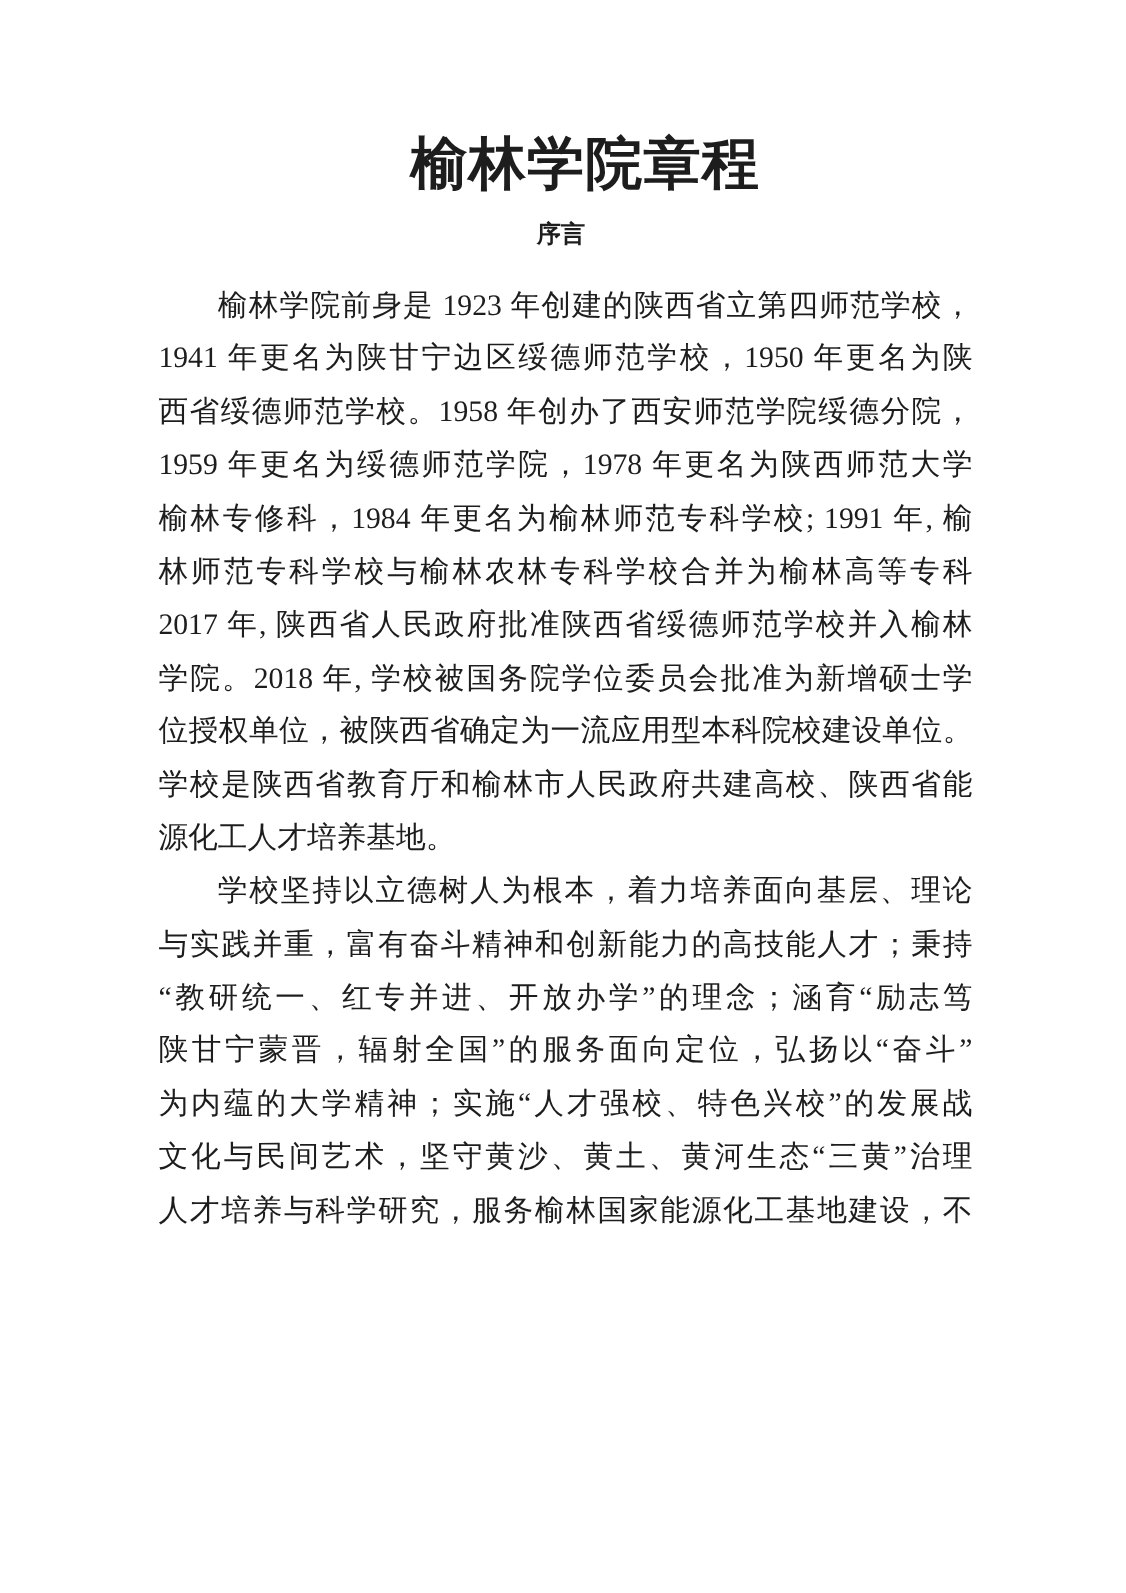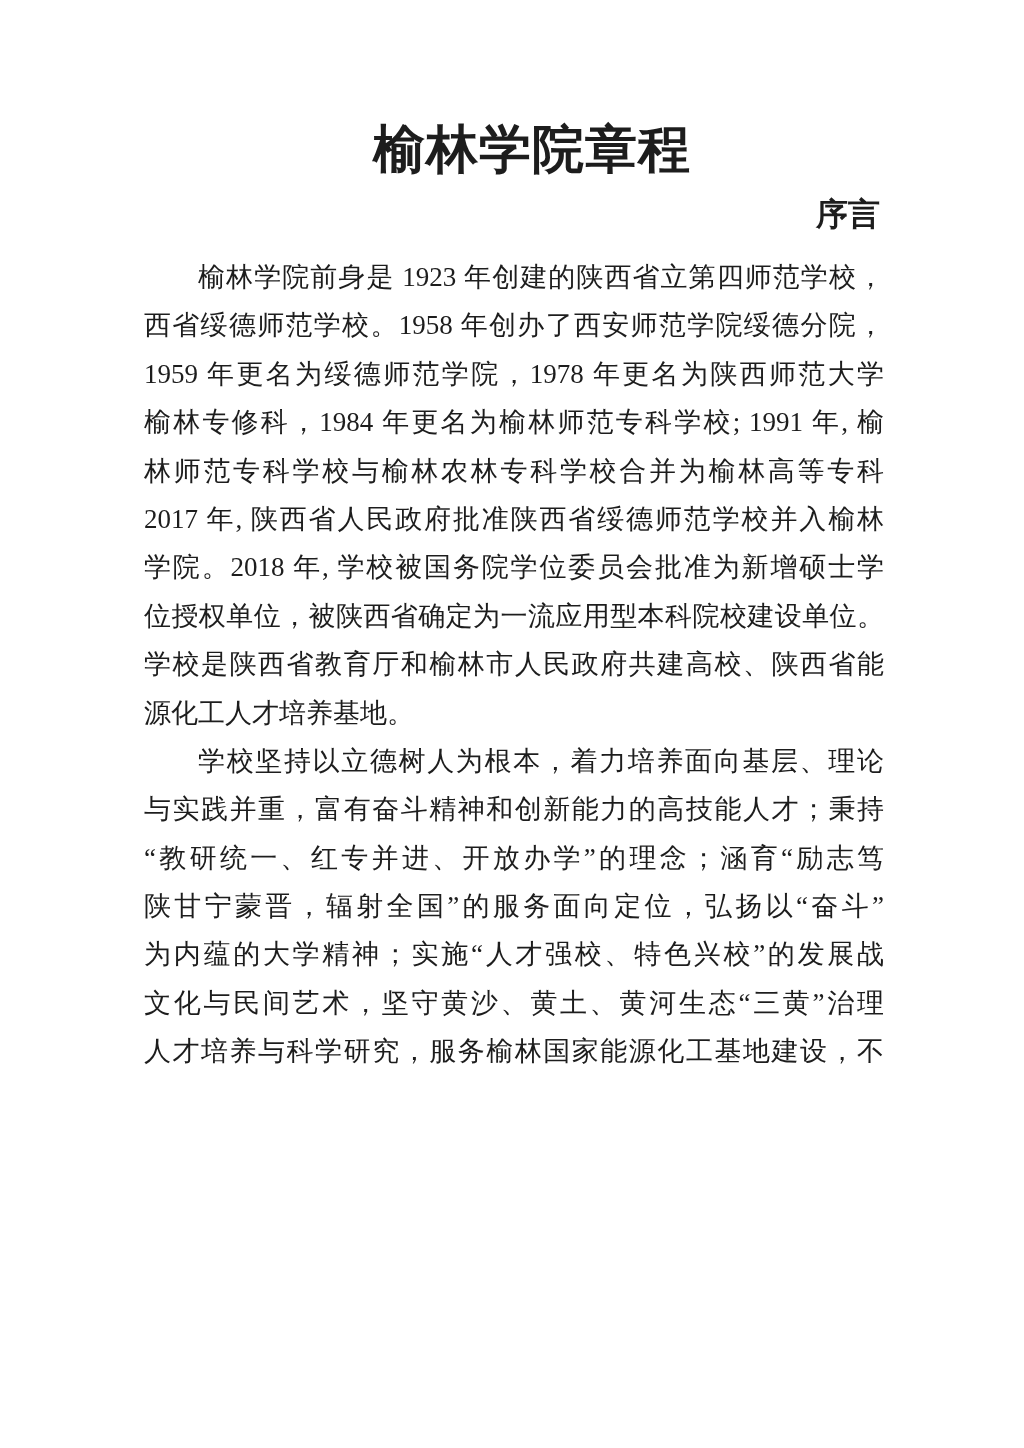--- a/index.html
+++ b/index.html
@@ -26,23 +26,23 @@
     line-height: 50px;
     text-align: center;
     position: relative;
     left: 18px;
     letter-spacing: 1px;
     white-space: nowrap;
   }
   .doc-subtitle {
     font-family: "DejaVu Sans", "Liberation Sans", sans-serif;
     font-weight: bold;
-    font-size: 32px;
+    font-size: 22px;
     line-height: 40px;
-    text-align: right;
+    text-align: center;
     position: relative;
     left: -4px;
     margin-top: 20px;
     white-space: nowrap;
   }
   .doc-body {
     margin-top: 19px;
     font-size: 27px;
   }
   .para { margin: 0; padding: 0; }
@@ -66,20 +66,21 @@
 <div class="page">
 
   <div class="doc-title">榆林学院章程</div>
 
   <div class="doc-subtitle">序言</div>
 
   <div class="doc-body">
 
     <div class="para">
       <div class="line indent">榆林学院前身是 1923 年创建的陕西省立第四师范学校，</div>
+      <div class="line">1941 年更名为陕甘宁边区绥德师范学校，1950 年更名为陕</div>
       <div class="line">西省绥德师范学校。1958 年创办了西安师范学院绥德分院，</div>
       <div class="line">1959 年更名为绥德师范学院，1978 年更名为陕西师范大学</div>
       <div class="line">榆林专修科，1984 年更名为榆林师范专科学校; 1991 年, 榆</div>
       <div class="line">林师范专科学校与榆林农林专科学校合并为榆林高等专科</div>
       <div class="line">2017 年, 陕西省人民政府批准陕西省绥德师范学校并入榆林</div>
       <div class="line">学院。2018 年, 学校被国务院学位委员会批准为新增硕士学</div>
       <div class="line">位授权单位，被陕西省确定为一流应用型本科院校建设单位。</div>
       <div class="line">学校是陕西省教育厅和榆林市人民政府共建高校、陕西省能</div>
       <div class="line endline">源化工人才培养基地。</div>
     </div>

